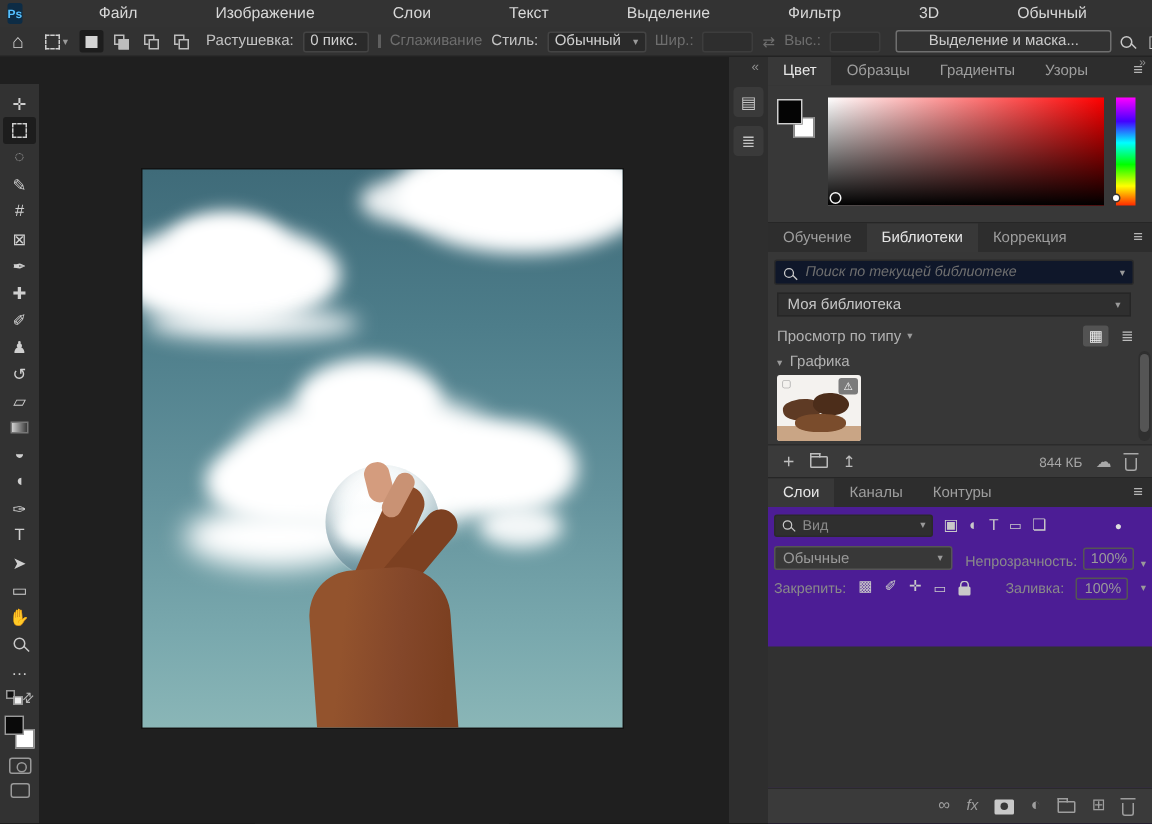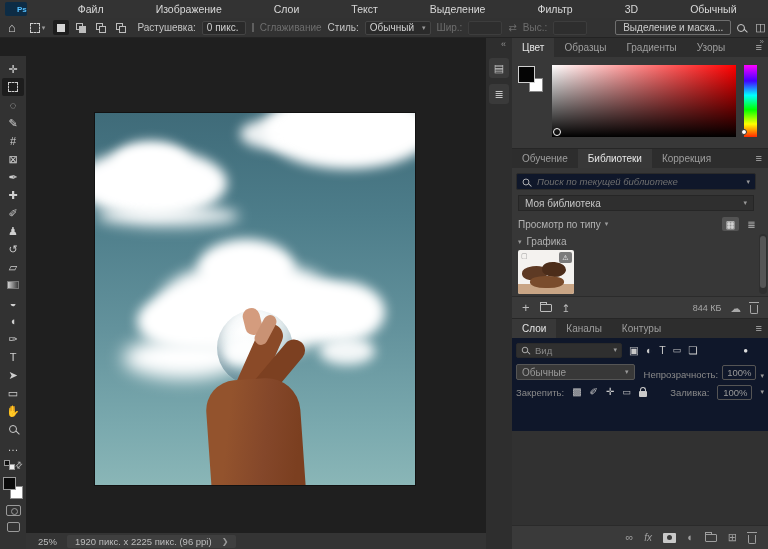--- a/index.html
+++ b/index.html
@@ -5,21 +5,21 @@
   html,body{margin:0;padding:0;background:#1a1a1a;}
   *{box-sizing:border-box;}
   #app{position:relative;width:768px;height:549px;background:#1f1f1f;overflow:hidden;
        font-family:"Liberation Sans",sans-serif;font-size:10.5px;color:#c9c9c9;
        -webkit-font-smoothing:antialiased;}
 
   
   .menubar{position:absolute;left:0;top:0;width:768px;height:18px;background:#333333;
            display:flex;align-items:center;padding-left:5px;z-index:30;}
   .ps-logo{width:40px;height:14px;background:#0d2c45;border-radius:2px;color:#55c0ff;
-           font-size:8px;font-weight:bold;display:flex;align-items:center;justify-content:center;margin-right:6px;padding-left:12px;}
+           font-size:8px;font-weight:bold;display:flex;align-items:center;justify-content:center;margin-right:6px;}
   .menu-item{padding:16px 7px;color:#d8d8d8;font-size:10.5px;line-height:18px;white-space:nowrap;margin-left:38px;}
 
   
   .optionsbar{position:absolute;left:0;top:18px;width:768px;height:20px;background:#323232;
               border-bottom:1px solid #232323;display:flex;align-items:center;gap:6px;
               padding:0 8px;font-size:10px;z-index:29;}
   .ob-home{font-size:13px;color:#d2d2d2;margin-right:2px;}
   .ob-sep{width:1px;height:14px;background:#454545;}
   .ob-tool{display:flex;align-items:center;gap:2px;}
   .mini-marquee{display:inline-block;width:10px;height:10px;border:1px dashed #cfcfcf;}
@@ -33,22 +33,22 @@
   .sq-dual i.b{left:3px;top:3px;background:#bdbdbd;}
   .sq-dual.out i.b{background:#323232;}
   .ob-label{color:#c4c4c4;white-space:nowrap;}
   .ob-label.dis{color:#6e6e6e;}
   .ob-field{height:14px;background:#2a2a2a;border:1px solid #444;border-radius:2px;
             padding:0 4px;display:flex;align-items:center;color:#d0d0d0;min-width:44px;}
   .ob-field.dis{color:#6e6e6e;background:#2e2e2e;border-color:#3d3d3d;min-width:34px;}
   .checkbox{width:9px;height:9px;border:1px solid #5f5f5f;display:inline-block;}
   .ob-drop{height:14px;border:1px solid #444;background:#2a2a2a;border-radius:2px;padding:0 4px;
            display:flex;align-items:center;gap:8px;color:#d0d0d0;}
-  .ob-btn{height:15px;border:1px solid #6f6f6f;border-radius:2px;padding:0 7px;display:flex;
-          align-items:center;color:#cccccc;white-space:nowrap;margin-left:22px;}
+  .ob-btn{height:15px;border:1px solid #6f6f6f;border-radius:2px;padding:0 21px;display:flex;
+          align-items:center;color:#cccccc;white-space:nowrap;margin-left:4px;}
   .ob-right{margin-left:auto;display:flex;align-items:center;gap:10px;}
   .mag{position:relative;width:8px;height:8px;border:1.4px solid #c9c9c9;border-radius:50%;display:inline-block;}
   .mag::after{content:"";position:absolute;width:5px;height:1.4px;background:#c9c9c9;
               right:-4px;bottom:-1px;transform:rotate(45deg);}
 
   
   .tabbar{position:absolute;left:0;top:38px;width:486px;height:18px;background:#2a2a2a;z-index:28;}
   .doctab{position:absolute;left:28px;top:0;height:18px;background:#454545;display:flex;
           align-items:center;padding:0 9px;gap:10px;font-size:10px;color:#dadada;white-space:nowrap;}
   .doctab .close{color:#9a9a9a;font-size:10px;}
@@ -161,21 +161,21 @@
   .lib-bottom{position:absolute;left:0;right:0;bottom:0;height:22px;border-top:1px solid #2b2b2b;background:#3a3a3a;
               display:flex;align-items:center;gap:10px;padding:0 10px;color:#bdbdbd;}
   .lib-bottom .right{margin-left:auto;display:flex;align-items:center;gap:9px;color:#a8a8a8;}
   .icon-folder{position:relative;width:12px;height:8px;border:1px solid currentColor;border-radius:1px;display:inline-block;}
   .icon-folder::before{content:"";position:absolute;left:-1px;top:-3px;width:5px;height:2px;border:1px solid currentColor;border-bottom:none;}
   .icon-trash{position:relative;width:8px;height:9px;border:1px solid currentColor;border-top:none;border-radius:0 0 2px 2px;display:inline-block;margin-top:3px;}
   .icon-trash::before{content:"";position:absolute;left:-2px;top:-3px;width:10px;height:1.5px;background:currentColor;}
   .size-text{font-size:9px;}
 
   
-  .layers-content{position:relative;flex:1;background:#0f172a;}
+  .layers-content{position:relative;flex:1;background:#4c1d95;}
   .lay-filter{position:absolute;left:4px;top:4px;right:4px;height:16px;display:flex;align-items:center;gap:7px;}
   .lay-search{width:106px;height:15px;background:#2f2f2f;border:1px solid #2a2a2a;border-radius:2px;
               display:flex;align-items:center;gap:4px;padding:0 4px;}
   .lay-search input{flex:1;width:50px;background:transparent;border:none;outline:none;color:#c8c8c8;
                     font:9.5px "Liberation Sans",sans-serif;}
   .lay-search input::placeholder{color:#8a8a8a;}
   .flt-icn{color:#c9c9c9;font-size:10.5px;line-height:1;}
   .flt-dot{margin-left:auto;margin-right:16px;color:#dddddd;font-size:8px;}
   .lay-blend{position:absolute;left:4px;top:25px;right:4px;height:17px;display:flex;align-items:flex-end;gap:4px;}
   .blend-drop{width:122px;height:16px;border:1px solid #555;border-radius:2px;display:flex;align-items:center;
@@ -339,27 +339,20 @@
       <div class="cl" style="left:224px;top:224px;width:56px;height:28px;opacity:.92;"></div>
       <div class="sphere">
           <span class="refl"></span>
         </div>
       <div class="arm1"></div>
       <div class="arm2"></div>
       <div class="hand1"></div>
       <div class="hand2"></div>
       <div class="torso"></div>
     </div>
-    <div class="statusbar">
-      <span>25%</span>
-      <span class="status-dims">
-        <span>1920 пикс. x 2225 пикс. (96 ppi)</span>
-        <span class="status-chev">❯</span>
-      </span>
-    </div>
   </div>
 
   <div class="dockstrip">
     <span class="collapse">«</span>
     <div class="icons">
       <div class="dock-icn">▤</div>
       <div class="dock-icn">≣</div>
     </div>
   </div>
 

